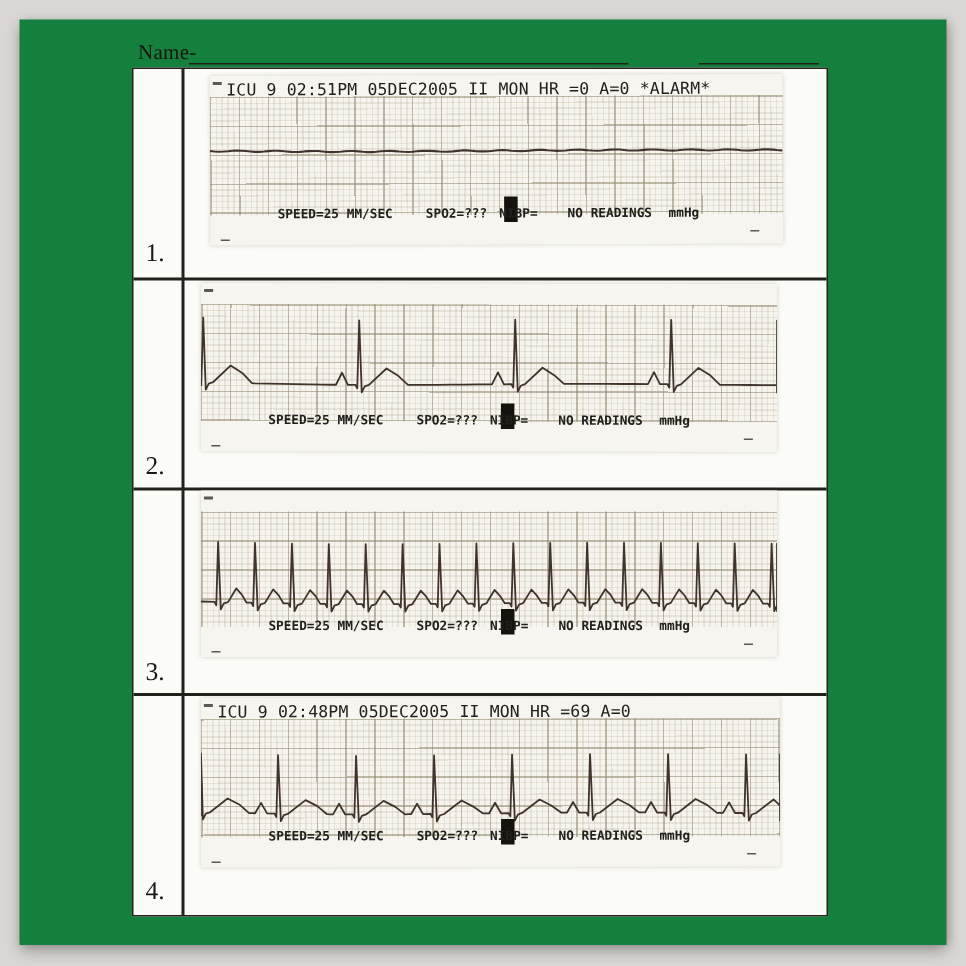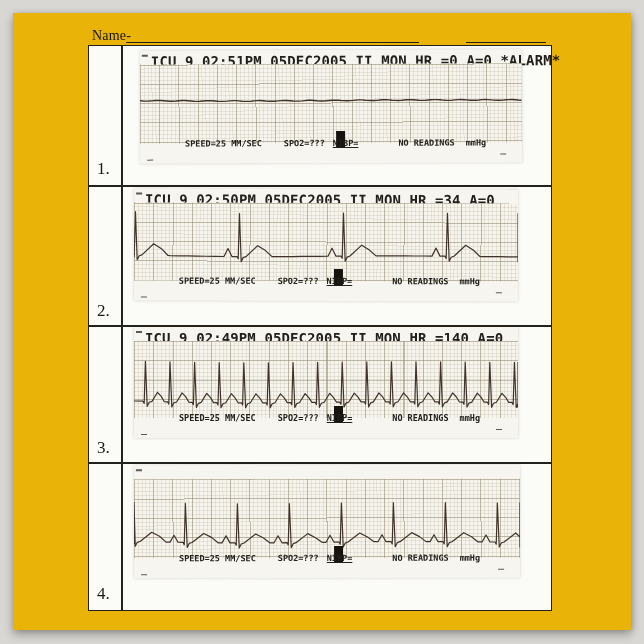--- a/index.html
+++ b/index.html
@@ -4,21 +4,21 @@
 <style>
   html,body{margin:0;padding:0;}
   body{
     width:644px;height:644px;overflow:hidden;
     background:#d8d7d3;
     font-family:"Liberation Serif", serif;
     position:relative;
   }
   #page{
     position:absolute;left:13px;top:13px;width:618px;height:617px;
-    background:#eab308;
+    background:#15803d;
     box-shadow:0 4px 9px rgba(0,0,0,.32), 2px 0 5px rgba(0,0,0,.12);
   }
   .hdr-label{
     position:absolute;top:15px;font-size:14px;color:#17150f;letter-spacing:.2px;
   }
   .name-label{left:79px;}
   .date-label{left:419px;margin-top:20px;}
   .blank-line{position:absolute;top:29px;height:1.4px;background:#23201a;}
   .name-line{left:113px;width:293px;}
   .date-line{left:453px;width:80px;}
@@ -39,22 +39,22 @@
   .paper{
     position:absolute;background:#f7f5ef;
     box-shadow:0 0 3px rgba(90,80,60,.25);
   }
   .s1{left:51px;top:4px;width:382px;height:113px;transform:rotate(-.2deg);}
   .s2{left:45px;top:143px;width:384px;height:112px;transform:rotate(.12deg);}
   .s3{left:45px;top:281px;width:384px;height:111px;}
   .s4{left:45px;top:419px;width:386px;height:113px;transform:rotate(-.1deg);}
   .strip-header{
     position:absolute;left:11px;top:3px;white-space:pre;
-    font-family:"DejaVu Sans Mono",monospace;font-weight:bold;
-    font-size:14px;color:#22201c;letter-spacing:.1px;
+    font-family:"DejaVu Sans Mono",monospace;font-weight:normal;
+    font-size:11px;color:#22201c;letter-spacing:.1px;
   }
   .gridarea{
     position:absolute;left:0;right:0;top:14px;bottom:20px;
     background-color:#f6f4ed;
     background-image:
       repeating-linear-gradient(to right, rgba(148,138,112,.50) 0 1px, transparent 1px 19.25px),
       repeating-linear-gradient(to bottom, rgba(148,138,112,.50) 0 1px, transparent 1px 19.25px),
       repeating-linear-gradient(to right, rgba(148,138,112,.16) 0 1px, transparent 1px 3.85px),
       repeating-linear-gradient(to bottom, rgba(148,138,112,.16) 0 1px, transparent 1px 3.85px);
   }
@@ -65,21 +65,21 @@
   .s1 .inkmark{left:196px;}
   .paper .inkmark{top:auto;bottom:15px;}
   .strip-footer{
     position:absolute;left:4px;bottom:5px;white-space:pre;
     font-family:"DejaVu Sans Mono",monospace;font-weight:bold;
     font-size:8.5px;color:#22201c;
   }
   .strip-footer span{display:inline-block;text-align:right;}
   .f-speed{margin-right:22px;}
   .f-spo2{margin-right:8px;}
-  .f-nibp{margin-right:24px;text-decoration:underline;}
+  .f-nibp{margin-right:4px;}
   .f-read{margin-right:11px;margin-left:16px;}
   .tick{position:absolute;width:6px;height:1.5px;background:rgba(40,36,30,.75);}
   .tick-hl{left:2px;top:4px;}
   .tick-fl{left:7px;bottom:3px;}
   .tick-fr{right:16px;bottom:8px;}
 </style>
 </head>
 <body>
 
 <div id="page">
@@ -110,50 +110,49 @@
       <div class="inkmark"></div>
       <div class="strip-footer">
         <span class="f-speed">SPEED=25 MM/SEC</span><span class="f-spo2">SPO2=???</span><span class="f-nibp">NIBP=</span><span class="f-read">NO READINGS</span><span>mmHg</span>
       </div>
       <div class="tick tick-fl"></div>
       <div class="tick tick-fr"></div>
     </div>
 
     <div class="paper s2">
       <div class="tick tick-hl"></div>
-      <div class="strip-header">ICU 9 02:50PM 05DEC2005 II MON HR =34 A=0</div>
       <div class="gridarea"></div>
       <svg class="trace" width="384" height="78" viewBox="0 0 384 78">
         <path fill="none" stroke-width="1.2" stroke-linejoin="round" stroke-linecap="round" d="M0.0,51.6L0.0,43.7L0.0,51.8L0.0,52.0L0.2,54.3L1.4,9.1L3.2,57.1L5.2,53.1L8.0,52.2L19.7,41.1L27.5,46.0L34.0,52.8L36.0,52.9L45.0,53.1L54.0,53.2L63.0,53.4L72.0,53.5L81.0,53.6L90.0,53.7L94.0,45.7L98.0,53.8L103.0,53.8L104.2,56.0L105.4,10.8L107.2,58.8L109.2,54.8L112.0,53.8L123.7,42.8L131.5,47.7L138.0,53.7L140.0,53.7L149.0,53.7L158.0,53.6L167.0,53.5L176.0,53.4L185.0,53.3L194.0,53.2L198.0,45.2L202.0,53.2L207.0,53.1L208.2,55.3L209.4,10.1L211.2,58.1L213.2,54.1L216.0,53.0L227.7,42.1L235.5,47.0L242.0,52.8L244.0,52.8L253.0,52.8L262.0,52.8L271.0,52.8L280.0,52.8L289.0,52.8L298.0,52.9L302.0,44.9L306.0,52.9L311.0,52.9L312.2,55.2L313.4,10.0L315.2,58.0L317.2,54.0L320.0,53.0L331.7,42.0L339.5,46.9L346.0,53.2L348.0,53.2L357.0,53.3L366.0,53.3L375.0,53.4L384.0,53.4L384.0,53.4L384.0,53.4L384.0,45.4L384.0,53.4L384.0,53.3L384.0,55.5L384.0,10.3L384.0,58.3L384.0,54.3L384.0,53.3L384.0,42.3L384.0,47.3L384.0,53.0" stroke="#40332b"></path>
       </svg>
       <div class="inkmark"></div>
       <div class="strip-footer">
         <span class="f-speed">SPEED=25 MM/SEC</span><span class="f-spo2">SPO2=???</span><span class="f-nibp">NIBP=</span><span class="f-read">NO READINGS</span><span>mmHg</span>
       </div>
       <div class="tick tick-fl"></div>
       <div class="tick tick-fr"></div>
     </div>
 
     <div class="paper s3">
       <div class="tick tick-hl"></div>
-      <div class="strip-header">ICU 9 02:49PM 05DEC2005 II MON HR =140 A=0</div>
       <div class="gridarea"></div>
       <svg class="trace" width="384" height="77" viewBox="0 0 384 77">
         <path fill="none" stroke-width="1.2" stroke-linejoin="round" stroke-linecap="round" d="M0.0,60.0L9.0,60.2L10.2,62.5L11.4,20.3L13.2,65.3L15.2,61.3L18.0,60.4L23.5,51.3L27.2,55.4L30.3,60.7L32.3,60.8L33.6,60.8L34.8,63.1L36.0,20.9L37.8,65.9L39.8,61.9L42.6,61.0L48.1,51.9L51.8,55.9L54.9,61.2L56.9,61.3L58.2,61.3L59.4,63.6L60.6,21.4L62.4,66.4L64.4,62.4L67.2,61.4L72.7,52.4L76.4,56.4L79.5,61.6L81.5,61.6L82.8,61.6L84.0,63.9L85.2,21.7L87.0,66.7L89.0,62.7L91.8,61.7L97.3,52.7L101.0,56.7L104.1,61.8L106.1,61.8L107.4,61.8L108.6,64.0L109.8,21.8L111.6,66.8L113.6,62.8L116.4,61.8L121.9,52.8L125.6,56.8L128.7,61.8L130.7,61.8L132.0,61.8L133.2,64.0L134.4,21.8L136.2,66.8L138.2,62.8L141.0,61.7L146.5,52.8L150.2,56.8L153.3,61.6L155.3,61.6L156.6,61.6L157.8,63.8L159.0,21.6L160.8,66.6L162.8,62.6L165.6,61.5L171.1,52.6L174.8,56.6L177.9,61.4L179.9,61.4L181.2,61.4L182.4,63.5L183.6,21.3L185.4,66.3L187.4,62.3L190.2,61.3L195.7,52.3L199.4,56.4L202.5,61.1L204.5,61.1L205.8,61.1L207.0,63.3L208.2,21.1L210.0,66.1L212.0,62.1L214.8,61.0L220.3,52.1L224.0,56.1L227.1,60.9L229.1,60.9L230.4,60.9L231.6,63.1L232.8,20.9L234.6,65.9L236.6,61.9L239.4,60.9L244.9,51.9L248.6,55.9L251.7,60.8L253.7,60.8L255.0,60.8L256.2,63.0L257.4,20.8L259.2,65.8L261.2,61.8L264.0,60.8L269.5,51.8L273.2,55.8L276.3,60.8L278.3,60.8L279.6,60.8L280.8,63.0L282.0,20.8L283.8,65.8L285.8,61.8L288.6,60.8L294.1,51.8L297.8,55.8L300.9,60.9L302.9,60.9L304.2,60.9L305.4,63.1L306.6,20.9L308.4,65.9L310.4,61.9L313.2,60.9L318.7,51.9L322.4,56.0L325.5,61.0L327.5,61.1L328.8,61.1L330.0,63.3L331.2,21.1L333.0,66.1L335.0,62.1L337.8,61.1L343.3,52.1L347.0,56.1L350.1,61.2L352.1,61.2L353.4,61.2L354.6,63.5L355.8,21.3L357.6,66.3L359.6,62.3L362.4,61.3L367.9,52.3L371.6,56.3L374.7,61.4L376.7,61.4L378.0,61.4L379.2,63.6L380.4,21.4L382.2,66.4L384.0,62.4L384.0,61.4L384.0,52.4L384.0,56.4L384.0,61.4L384.0,61.4L384.0,61.4L384.0,63.6L384.0,21.4L384.0,66.4L384.0,62.4L384.0,61.4L384.0,52.4L384.0,56.4L384.0,61.3" stroke="#40332b"></path>
       </svg>
       <div class="inkmark"></div>
       <div class="strip-footer">
         <span class="f-speed">SPEED=25 MM/SEC</span><span class="f-spo2">SPO2=???</span><span class="f-nibp">NIBP=</span><span class="f-read">NO READINGS</span><span>mmHg</span>
       </div>
       <div class="tick tick-fl"></div>
       <div class="tick tick-fr"></div>
     </div>
 
     <div class="paper s4">
       <div class="tick tick-hl"></div>
+      <div class="strip-header">ICU 9 02:48PM 05DEC2005 II MON HR =69 A=0</div>
       <div class="gridarea"></div>
       <svg class="trace" width="386" height="79" viewBox="0 0 386 79">
         <path fill="none" stroke-width="1.2" stroke-linejoin="round" stroke-linecap="round" d="M0.0,61.6L0.0,54.7L0.0,61.8L0.0,61.9L0.0,64.2L0.0,23.0L1.2,67.0L3.2,63.0L6.0,62.2L17.7,53.0L25.5,57.0L32.0,62.8L34.0,62.8L36.0,62.9L40.0,56.0L44.0,63.0L49.0,63.1L50.2,65.4L51.4,24.2L53.2,68.2L55.2,64.2L58.0,63.3L69.7,54.2L77.5,58.2L84.0,63.6L86.0,63.7L88.0,63.7L92.0,56.7L96.0,63.7L101.0,63.8L102.2,66.0L103.4,24.8L105.2,68.8L107.2,64.8L110.0,63.8L121.7,54.8L129.5,58.8L136.0,63.8L138.0,63.7L140.0,63.7L144.0,56.7L148.0,63.7L153.0,63.6L154.2,65.8L155.4,24.6L157.2,68.6L159.2,64.6L162.0,63.6L173.7,54.6L181.5,58.7L188.0,63.3L190.0,63.3L192.0,63.3L196.0,56.2L200.0,63.2L205.0,63.1L206.2,65.3L207.4,24.1L209.2,68.1L211.2,64.1L214.0,63.0L225.7,54.1L233.5,58.1L240.0,62.8L242.0,62.8L244.0,62.8L248.0,55.8L252.0,62.8L257.0,62.8L258.2,65.0L259.4,23.8L261.2,67.8L263.2,63.8L266.0,62.8L277.7,53.8L285.5,57.8L292.0,62.8L294.0,62.8L296.0,62.8L300.0,55.9L304.0,62.9L309.0,62.9L310.2,65.1L311.4,23.9L313.2,67.9L315.2,63.9L318.0,63.0L329.7,53.9L337.5,58.0L344.0,63.2L346.0,63.2L348.0,63.2L352.0,56.2L356.0,63.3L361.0,63.3L362.2,65.5L363.4,24.3L365.2,68.3L367.2,64.3L370.0,63.3L381.7,54.3L386.0,58.4L386.0,63.4L386.0,63.4L386.0,63.4L386.0,56.4L386.0,63.4L386.0,63.4L386.0,65.5L386.0,24.3L386.0,68.3L386.0,64.3L386.0,63.3L386.0,54.3L386.0,58.4L386.0,63.0" stroke="#40332b"></path>
       </svg>
       <div class="inkmark"></div>
       <div class="strip-footer">
         <span class="f-speed">SPEED=25 MM/SEC</span><span class="f-spo2">SPO2=???</span><span class="f-nibp">NIBP=</span><span class="f-read">NO READINGS</span><span>mmHg</span>
       </div>
       <div class="tick tick-fl"></div>
       <div class="tick tick-fr"></div>

